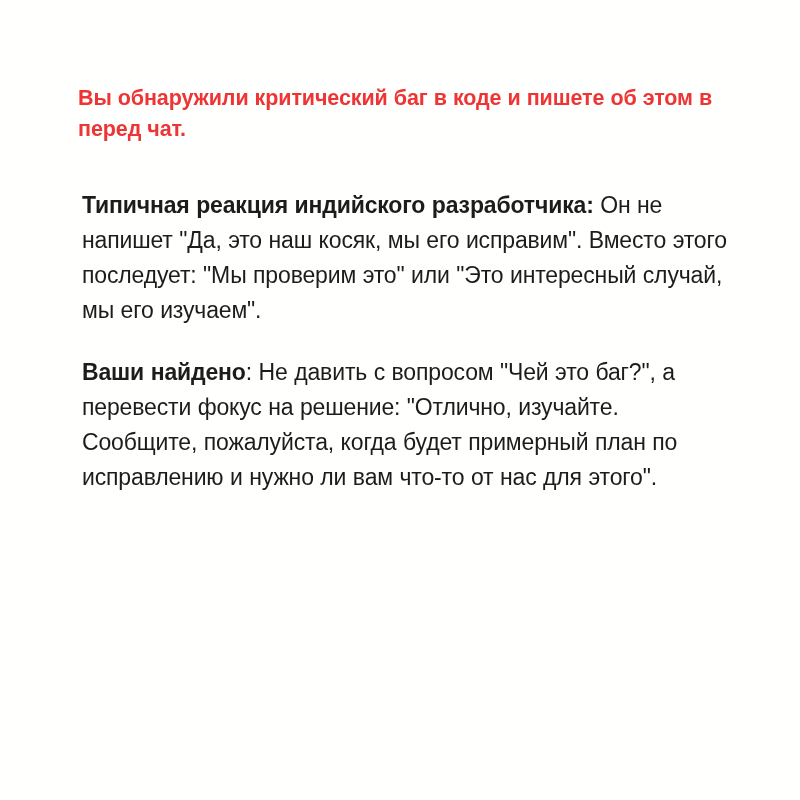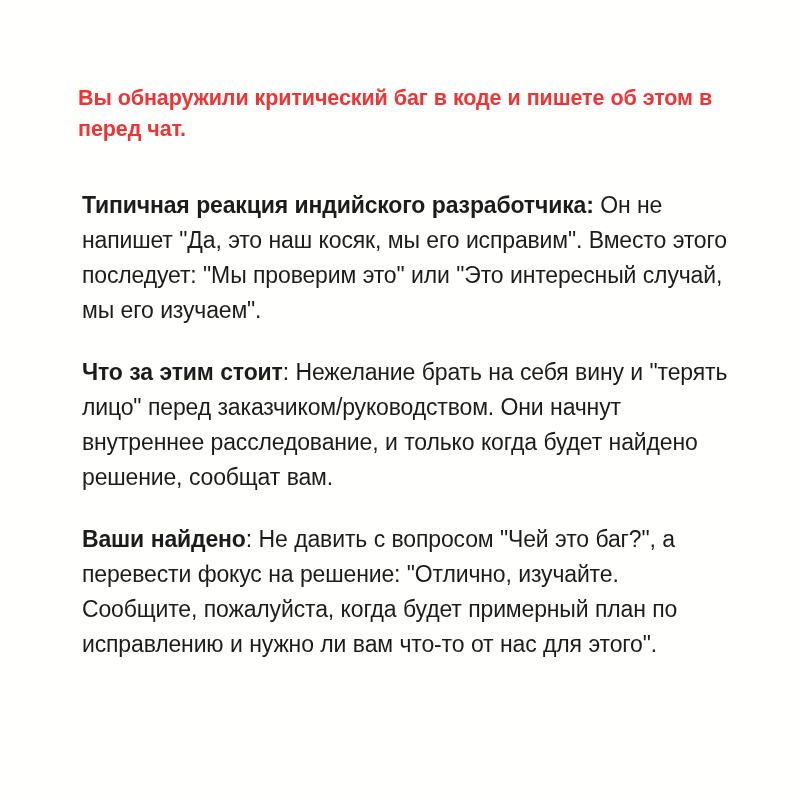--- a/index.html
+++ b/index.html
@@ -88,23 +88,20 @@
 <div class="card">
 
   <div class="headline">Вы обнаружили критический баг в коде и пишете об этом в перед чат.</div>
 
   <div class="body-block">
 
     <p class="para">
       <span class="lead">Типичная реакция индийского разработчика</span><span class="lead-colon-bold">:</span><span> Он не напишет "Да, это наш косяк, мы его исправим". Вместо этого последует: "Мы проверим это" или "Это интересный случай, мы его изучаем".</span>
     </p>
 
-    <p class="para">
-      <span class="lead">Что за этим стоит</span><span class="lead-colon-regular">:</span><span> Нежелание брать на себя вину и "терять лицо" перед заказчиком/руководством. Они начнут внутреннее расследование, и только когда будет найдено решение, сообщат вам.</span>
-    </p>
 
     <p class="para">
       <span class="lead">Ваши найдено</span><span class="lead-colon-regular">:</span><span> Не давить с вопросом "Чей это баг?", а перевести фокус на решение: "Отлично, изучайте. Сообщите, пожалуйста, когда будет примерный план по исправлению и нужно ли вам что-то от нас для этого".</span>
     </p>
 
   </div>
 
   <div class="scan-artifact"></div>
 
 </div>

